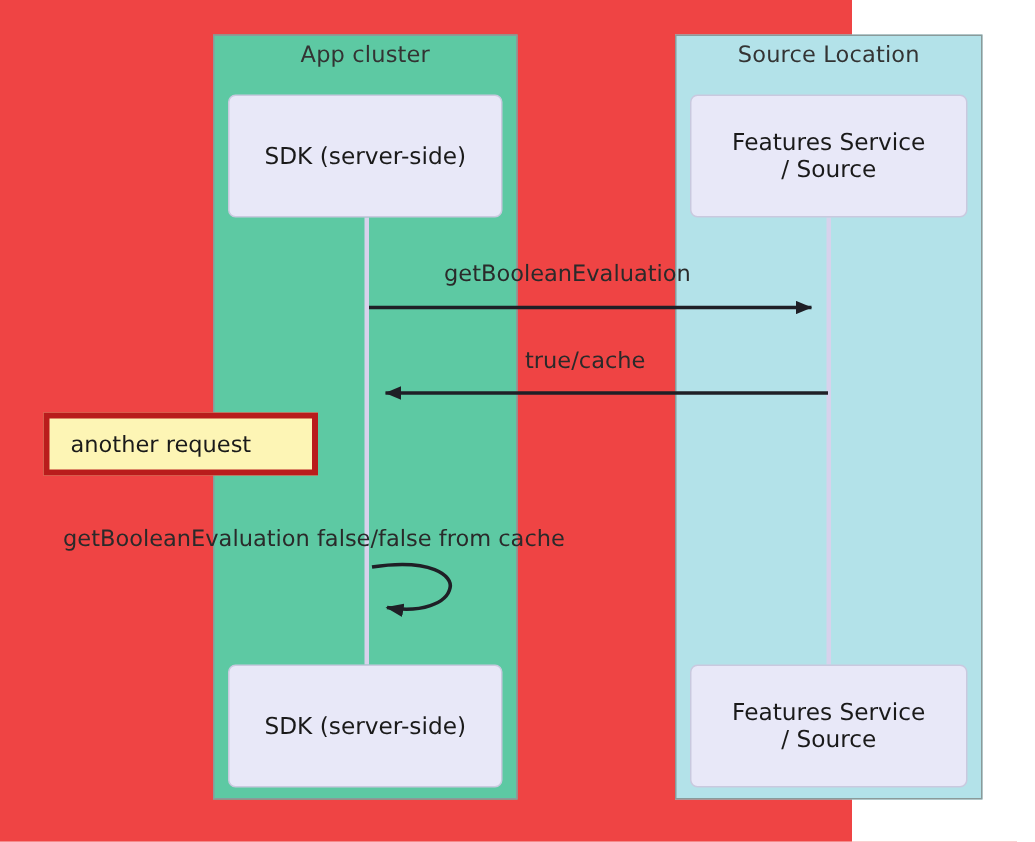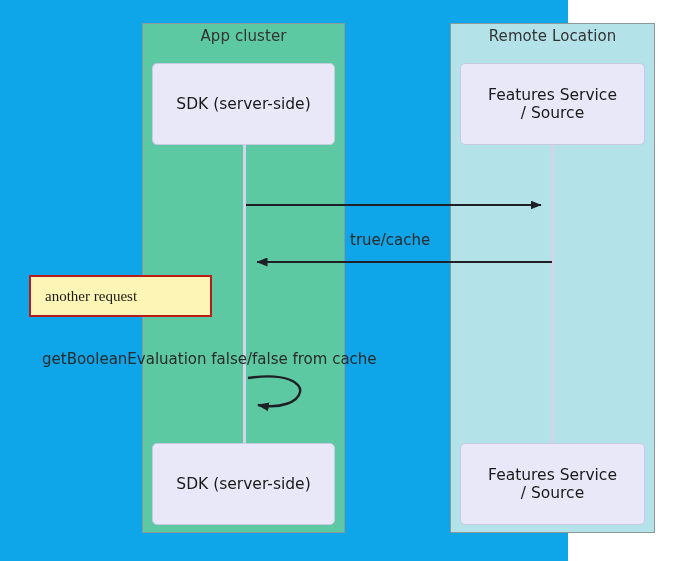--- a/index.html
+++ b/index.html
@@ -10,21 +10,21 @@
   body {
     width: 690px;
     height: 561px;
     font-family: "DejaVu Sans", sans-serif;
     overflow: hidden;
   }
   #diagram {
     position: relative;
     width: 568px;
     height: 561px;
-    background: #0ea5e9;
+    background: #ef4444;
   }
   .group-box {
     position: absolute;
     box-sizing: border-box;
     border: 1px solid #8a9a9a;
   }
   .group-label {
     position: absolute;
     top: 3px;
     left: 0;
@@ -51,27 +51,26 @@
     text-align: center;
     font-size: 15.5px;
     color: #1a1a1a;
     line-height: 1.18;
     white-space: pre-line;
   }
   .note {
     position: absolute;
     box-sizing: border-box;
     background: #fdf5b5;
-    border: 2px solid #b91c1c;
+    border: 4px solid #b91c1c;
     display: flex;
     align-items: center;
     padding-left: 14px;
     font-size: 15px;
     color: #1a1a1a;
-    font-family: Liberation Serif, serif;
   }
   .msg-label {
     position: absolute;
     font-size: 15px;
     color: #2a2a2a;
     white-space: nowrap;
   }
   svg.overlay {
     position: absolute;
     left: 0;
@@ -84,36 +83,37 @@
 </head>
 <body>
 
 <div id="diagram">
 
   <div class="group-box" style="left:142px; top:23px; width:203px; height:510px; background:#5dc9a3;">
     <div class="group-label">App cluster</div>
   </div>
 
   <div class="group-box" style="left:450px; top:23px; width:205px; height:510px; background:#b3e2e9;">
-    <div class="group-label">Remote Location</div>
+    <div class="group-label">Source Location</div>
   </div>
 
   <div class="lifeline" style="left:243px; top:145px; height:298px;"></div>
   <div class="lifeline" style="left:551px; top:145px; height:298px;"></div>
 
   <div class="participant" style="left:152px; top:63px; width:183px; height:82px;">SDK (server-side)</div>
   <div class="participant" style="left:460px; top:63px; width:185px; height:82px;">Features Service
 / Source</div>
 
   <div class="participant" style="left:152px; top:443px; width:183px; height:82px;">SDK (server-side)</div>
   <div class="participant" style="left:460px; top:443px; width:185px; height:82px;">Features Service
 / Source</div>
 
   <div class="note" style="left:29px; top:275px; width:183px; height:42px;">another request</div>
 
+  <div class="msg-label" style="left:296px; top:173px;">getBooleanEvaluation</div>
   <div class="msg-label" style="left:350px; top:231px;">true/cache</div>
   <div class="msg-label" style="left:42px; top:350px;">getBooleanEvaluation false/false from cache</div>
 
   <svg class="overlay" viewBox="0 0 690 561">
     <defs>
       <marker id="arrowR" markerWidth="11" markerHeight="9" refX="10.5" refY="4.5" orient="auto" markerUnits="userSpaceOnUse">
         <path d="M0,0 L11,4.5 L0,9 z" fill="#1f1f26"></path>
       </marker>
       <marker id="arrowL" markerWidth="11" markerHeight="9" refX="10.5" refY="4.5" orient="auto" markerUnits="userSpaceOnUse">
         <path d="M0,0 L11,4.5 L0,9 z" fill="#1f1f26"></path>

